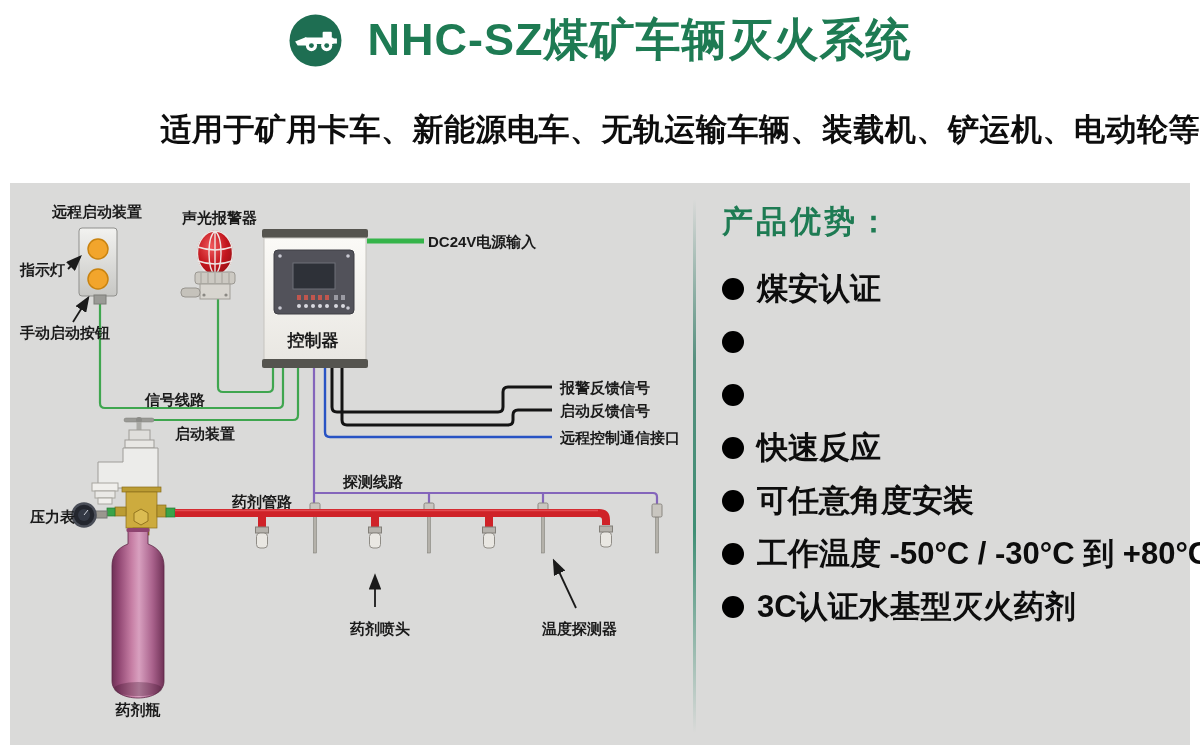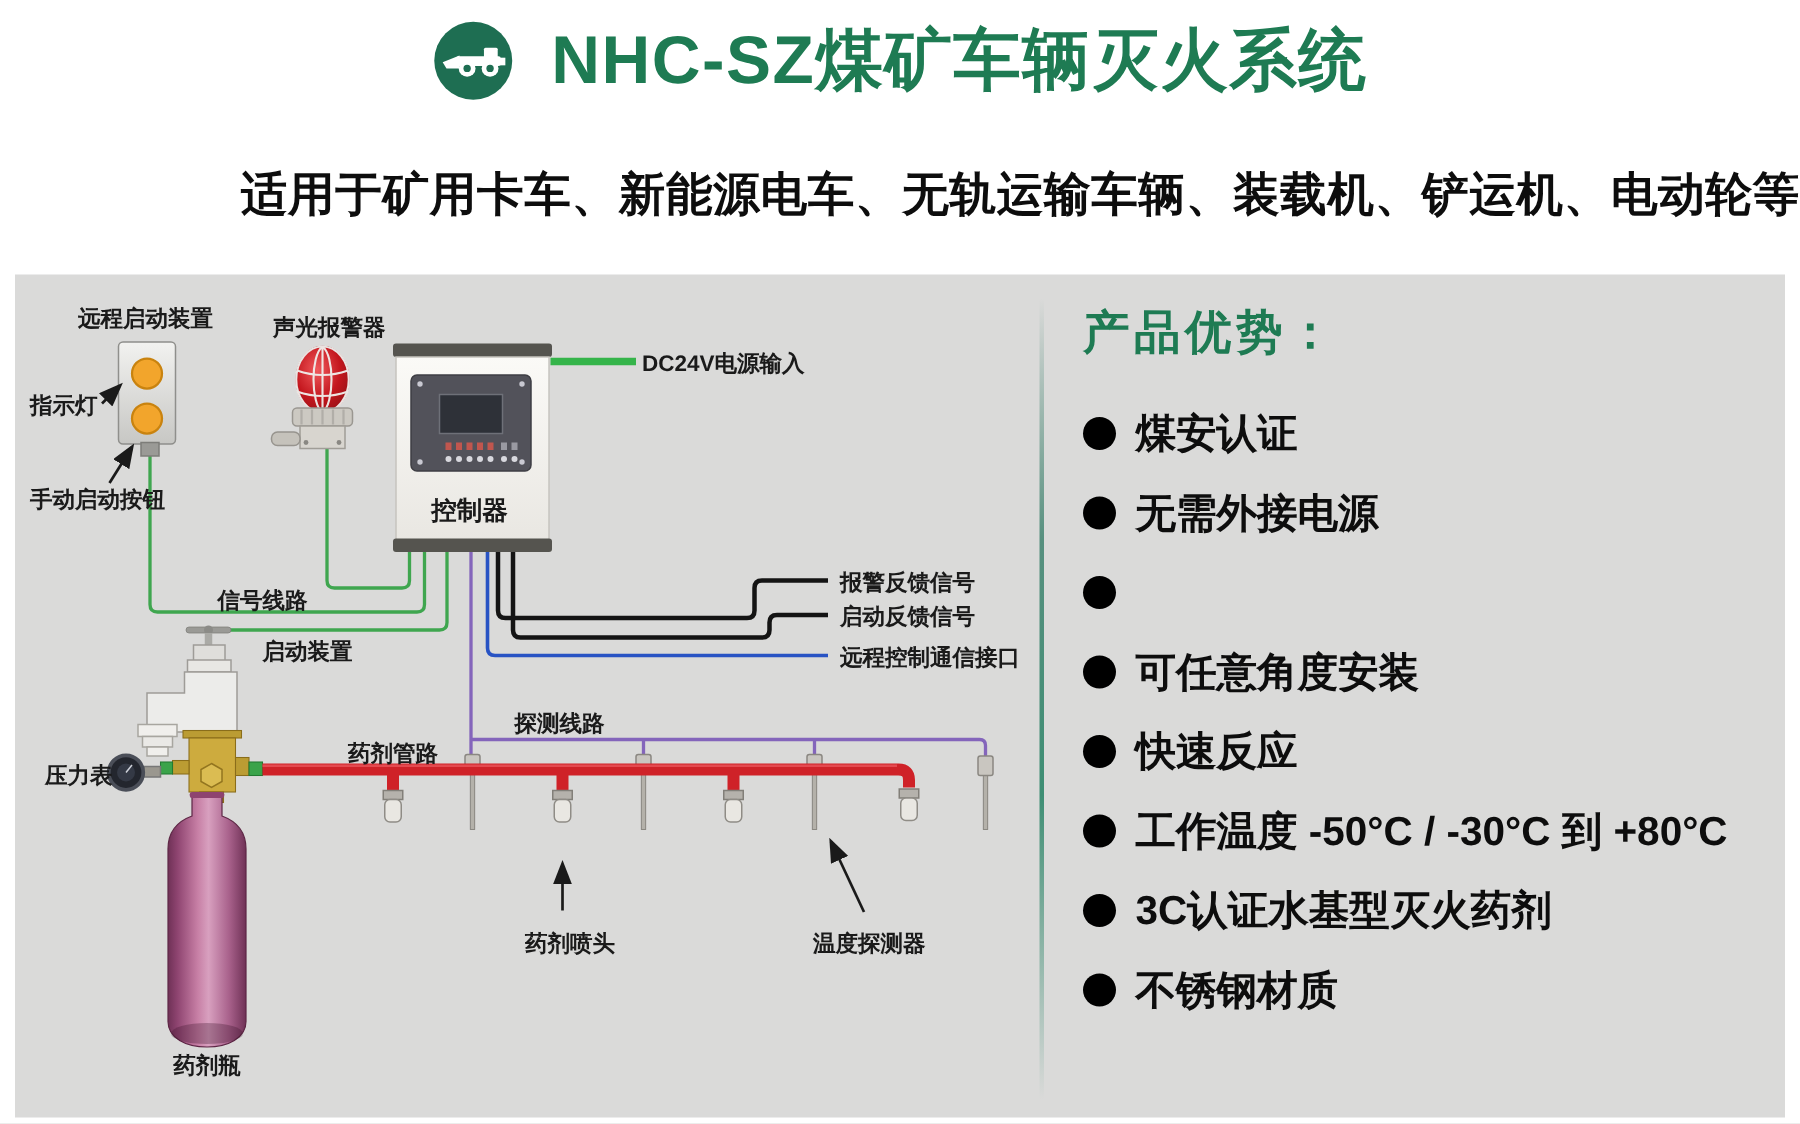--- a/index.html
+++ b/index.html
@@ -33,21 +33,21 @@
       rgba(110,155,140,0) 0%, #57907f 30%, #3e8e74 62%, rgba(110,155,140,0) 100%);
   }
   .adv { position:absolute; left:712px; top:18px; width:462px; }
   .adv-heading {
     margin:0; font-size:31px; font-weight:bold; color:#1e7b53;
     letter-spacing:3px;
   }
   .adv-list { list-style:none; margin:19px 0 0 0; padding:0; }
   .adv-item {
     height:53px; display:flex; align-items:center; gap:13px;
-    font-size:27px; font-weight:bold; color:#0d0d0d; white-space:nowrap;
+    font-size:31px; font-weight:bold; color:#0d0d0d; white-space:nowrap;
   }
   .bullet { width:22px; height:22px; border-radius:50%; background:#000; flex:0 0 auto; }
   .lbl { font:bold 15px "Liberation Sans", sans-serif; fill:#1a1a1a; }
   .lbl-lg { font:bold 17px "Liberation Sans", sans-serif; fill:#1a1a1a; }
 </style>
 </head>
 <body>
 
 <div class="header">
   <svg class="logo" viewBox="0 0 52 52">
@@ -285,40 +285,35 @@
 
   <div class="adv">
     <h2 class="adv-heading">产品优势：</h2>
     <ul class="adv-list">
       <li class="adv-item">
         <span class="bullet"></span>
         <span>煤安认证</span>
       </li>
       <li class="adv-item">
         <span class="bullet"></span>
-        <span>无需外接电源</span>
-      </li>
-      <li class="adv-item">
-        <span class="bullet"></span>
+      </li>
+      <li class="adv-item">
+        <span class="bullet"></span>
+      </li>
+      <li class="adv-item">
+        <span class="bullet"></span>
+        <span>快速反应</span>
       </li>
       <li class="adv-item">
         <span class="bullet"></span>
         <span>可任意角度安装</span>
       </li>
       <li class="adv-item">
         <span class="bullet"></span>
-        <span>快速反应</span>
-      </li>
-      <li class="adv-item">
-        <span class="bullet"></span>
         <span>工作温度 -50°C / -30°C 到 +80°C</span>
       </li>
       <li class="adv-item">
         <span class="bullet"></span>
         <span>3C认证水基型灭火药剂</span>
-      </li>
-      <li class="adv-item">
-        <span class="bullet"></span>
-        <span>不锈钢材质</span>
       </li>
     </ul>
   </div>
 </div>
 
 </body></html>

